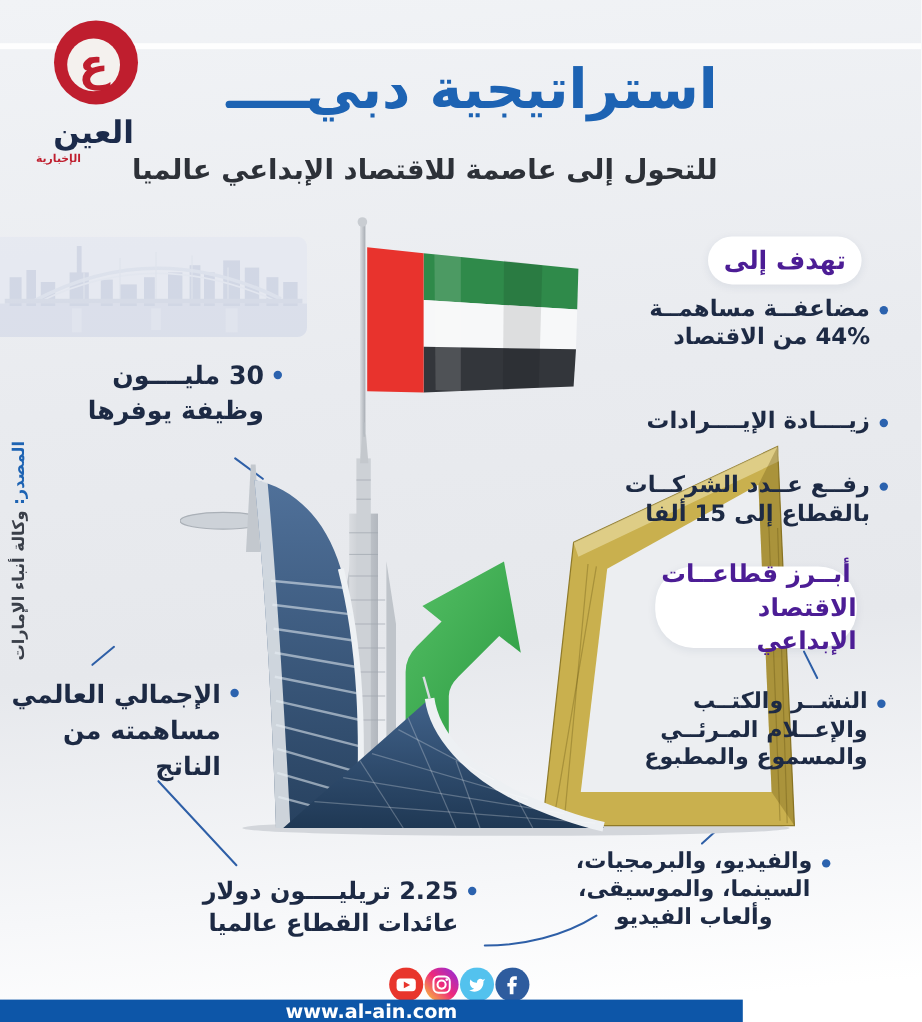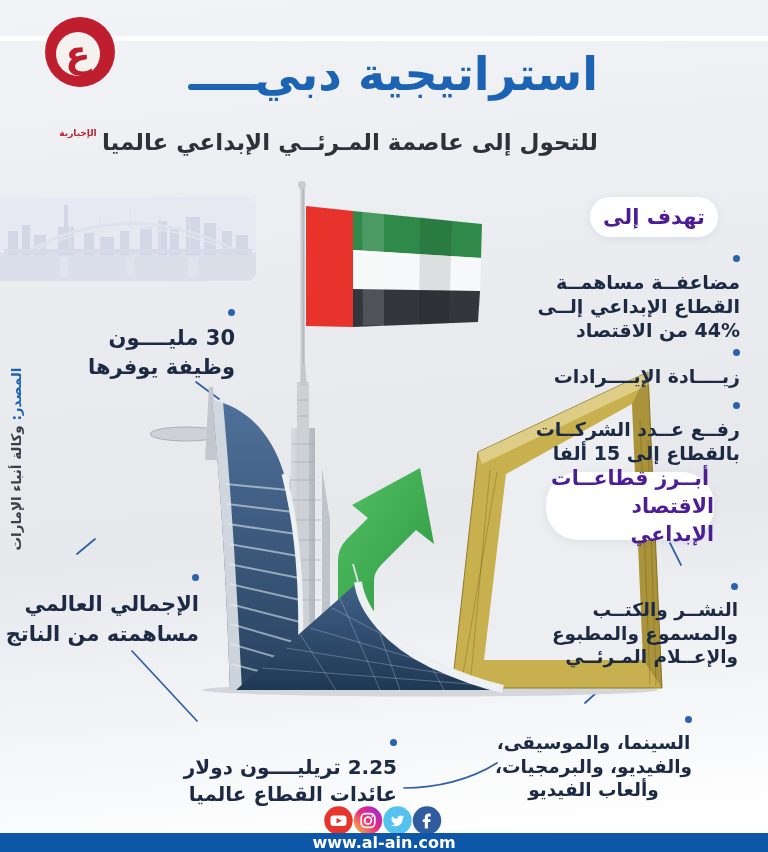--- a/index.html
+++ b/index.html
@@ -5,38 +5,38 @@
   html,body{margin:0;padding:0;}
   body{font-family:"DejaVu Sans","Liberation Sans",sans-serif;}
   .canvas{position:relative;width:768px;height:852px;overflow:hidden;
     background:linear-gradient(175deg,#f1f3f6 0%,#e9ebef 38%,#e6e8ec 62%,#f6f7f9 84%,#ffffff 96%);}
   .abs{position:absolute;}
   .stripe{left:0;top:36px;width:768px;height:5px;background:rgba(255,255,255,.9);}
   .title{right:170px;top:44px;color:#1d63b3;font-size:46px;font-weight:bold;line-height:60px;text-align:right;direction:rtl;}
   .subtitle{right:170px;top:126px;color:#2d3138;font-size:23px;font-weight:bold;line-height:32px;text-align:right;direction:rtl;}
   .dash{left:188px;top:84px;width:72px;height:6px;border-radius:3px;background:#1d63b3;}
   .brandname{left:30px;top:96px;width:96px;text-align:center;color:#1b2a4a;font-size:26px;font-weight:bold;line-height:30px;}
-  .brandtag{left:30px;top:128px;width:96px;text-align:center;color:#bf1e2e;font-size:9px;font-weight:bold;letter-spacing:1px;}
+  .brandtag{left:30px;top:128px;width:96px;text-align:left;color:#bf1e2e;font-size:9px;font-weight:bold;letter-spacing:1px;}
   .source{left:-103px;top:450px;width:240px;height:18px;transform:rotate(-90deg);direction:rtl;text-align:center;
     font-size:13.5px;font-weight:bold;color:#3a3f49;white-space:nowrap;}
   .source b{color:#1d63b3;}
   .pill{background:#fff;border-radius:32px;color:#4c1d95;font-weight:bold;display:flex;flex-direction:column;
     align-items:center;justify-content:center;direction:rtl;box-shadow:0 2px 8px rgba(30,50,90,.08);}
   .pill1{left:590px;top:197px;width:128px;height:40px;font-size:21px;}
   .pill2{left:546px;top:472px;width:168px;height:68px;font-size:20.5px;line-height:28px;}
-  .blk{display:flex;direction:rtl;gap:8px;align-items:flex-start;color:#1d2a44;font-weight:bold;flex-direction:column;}
+  .blk{display:flex;direction:rtl;gap:8px;align-items:flex-start;color:#1d2a44;font-weight:bold;}
   .blk .dot{flex:none;width:7px;height:7px;border-radius:50%;background:#2b62ae;margin-top:10px;}
   .blk .txt{text-align:right;}
   .g .txt{font-size:19px;line-height:24px;}
   .sec .txt{font-size:18.5px;line-height:23.5px;}
   .st1 .txt{font-size:21px;line-height:29px;}
   .st2 .txt{font-size:21px;line-height:30px;}
   .st3 .txt{font-size:20px;line-height:27px;margin-left:12px;}
   .center-lines .txt{text-align:center;}
-  .bar{left:0;top:833px;width:768px;height:19px;background:#0d56a8;color:#fff;text-align:center;
+  .bar{left:0;top:833px;width:619px;height:19px;background:#0d56a8;color:#fff;text-align:center;
     font-size:16px;font-weight:bold;line-height:19px;}
   svg{display:block;}
 </style>
 </head>
 <body>
 <div class="canvas">
 
   <div class="abs stripe"></div>
 
   <svg class="abs" style="left:0;top:197px;opacity:.5" width="256" height="84" viewBox="0 0 256 84">
@@ -81,25 +81,26 @@
         <rect x="188" y="60" width="10" height="20"></rect>
       </g>
     </g>
   </svg>
 
   <svg class="abs" style="left:42px;top:12px" width="76" height="80" viewBox="0 0 76 80">
     <circle cx="38" cy="40" r="35" fill="#bf1e2e"></circle>
     <circle cx="36" cy="42" r="22" fill="#f4f1ee"></circle>
     <text x="36" y="55" text-anchor="middle" font-size="37" font-weight="bold" fill="#bf1e2e" font-family="DejaVu Sans, sans-serif">ع</text>
   </svg>
+  <div class="abs brandname">العين</div>
   <div class="abs brandtag">الإخبارية</div>
 
   <div class="abs title">استراتيجية دبي</div>
   <div class="abs dash"></div>
-  <div class="abs subtitle">للتحول إلى عاصمة المـرئــي الإبداعي عالميا</div>
+  <div class="abs subtitle">للتحول إلى عاصمة للاقتصاد الإبداعي عالميا</div>
 
   <div class="abs source">
     <b>المصدر:</b><span> وكالة أنباء الإمارات</span>
   </div>
 
   <svg class="abs" style="left:0;top:0;pointer-events:none" width="768" height="852" viewBox="0 0 768 852">
     <g stroke="#2e5fa7" stroke-width="1.7" fill="none" stroke-linecap="round">
       <line x1="196" y1="382" x2="219" y2="399"></line>
       <line x1="95" y1="539" x2="77" y2="554"></line>
       <line x1="132" y1="651" x2="197" y2="721"></line>
@@ -248,21 +249,20 @@
       <div>2.25 تريليــــون دولار</div>
       <div>عائدات القطاع عالميا</div>
     </div>
   </div>
 
   <div class="abs pill pill1">تهدف إلى</div>
   <div class="abs blk g" style="right:28px;top:245px">
     <span class="dot"></span>
     <div class="txt">
       <div>مضاعفــة مساهمــة</div>
-      <div>القطاع الإبداعي إلــى</div>
       <div>44% من الاقتصاد</div>
     </div>
   </div>
   <div class="abs blk g" style="right:28px;top:339px">
     <span class="dot"></span>
     <div class="txt">
         <div>زيــــادة الإيــــرادات</div>
       </div>
   </div>
   <div class="abs blk g" style="right:28px;top:392px">
@@ -274,29 +274,29 @@
   </div>
 
   <div class="abs pill pill2">
     <div>أبــرز قطاعــات</div>
     <div>الاقتصاد الإبداعي</div>
   </div>
   <div class="abs blk sec" style="right:30px;top:573px">
     <span class="dot"></span>
     <div class="txt">
       <div>النشــر والكتــب</div>
+      <div>والإعــلام المـرئــي</div>
       <div>والمسموع والمطبوع</div>
-      <div>والإعــلام المـرئــي</div>
     </div>
   </div>
   <div class="abs blk sec center-lines" style="right:76px;top:706px">
     <span class="dot"></span>
     <div class="txt">
+      <div>والفيديو، والبرمجيات،</div>
       <div>السينما، والموسيقى،</div>
-      <div>والفيديو، والبرمجيات،</div>
       <div>وألعاب الفيديو</div>
     </div>
   </div>
 
   <svg class="abs" style="left:324px;top:806px" width="119" height="29" viewBox="0 0 119 29">
     <defs>
       <linearGradient id="ig" x1="0" y1="1" x2="1" y2="0">
         <stop offset="0" stop-color="#f9ce34"></stop>
           <stop offset="0.5" stop-color="#ee2a7b"></stop>
           <stop offset="1" stop-color="#8a2be2"></stop>

